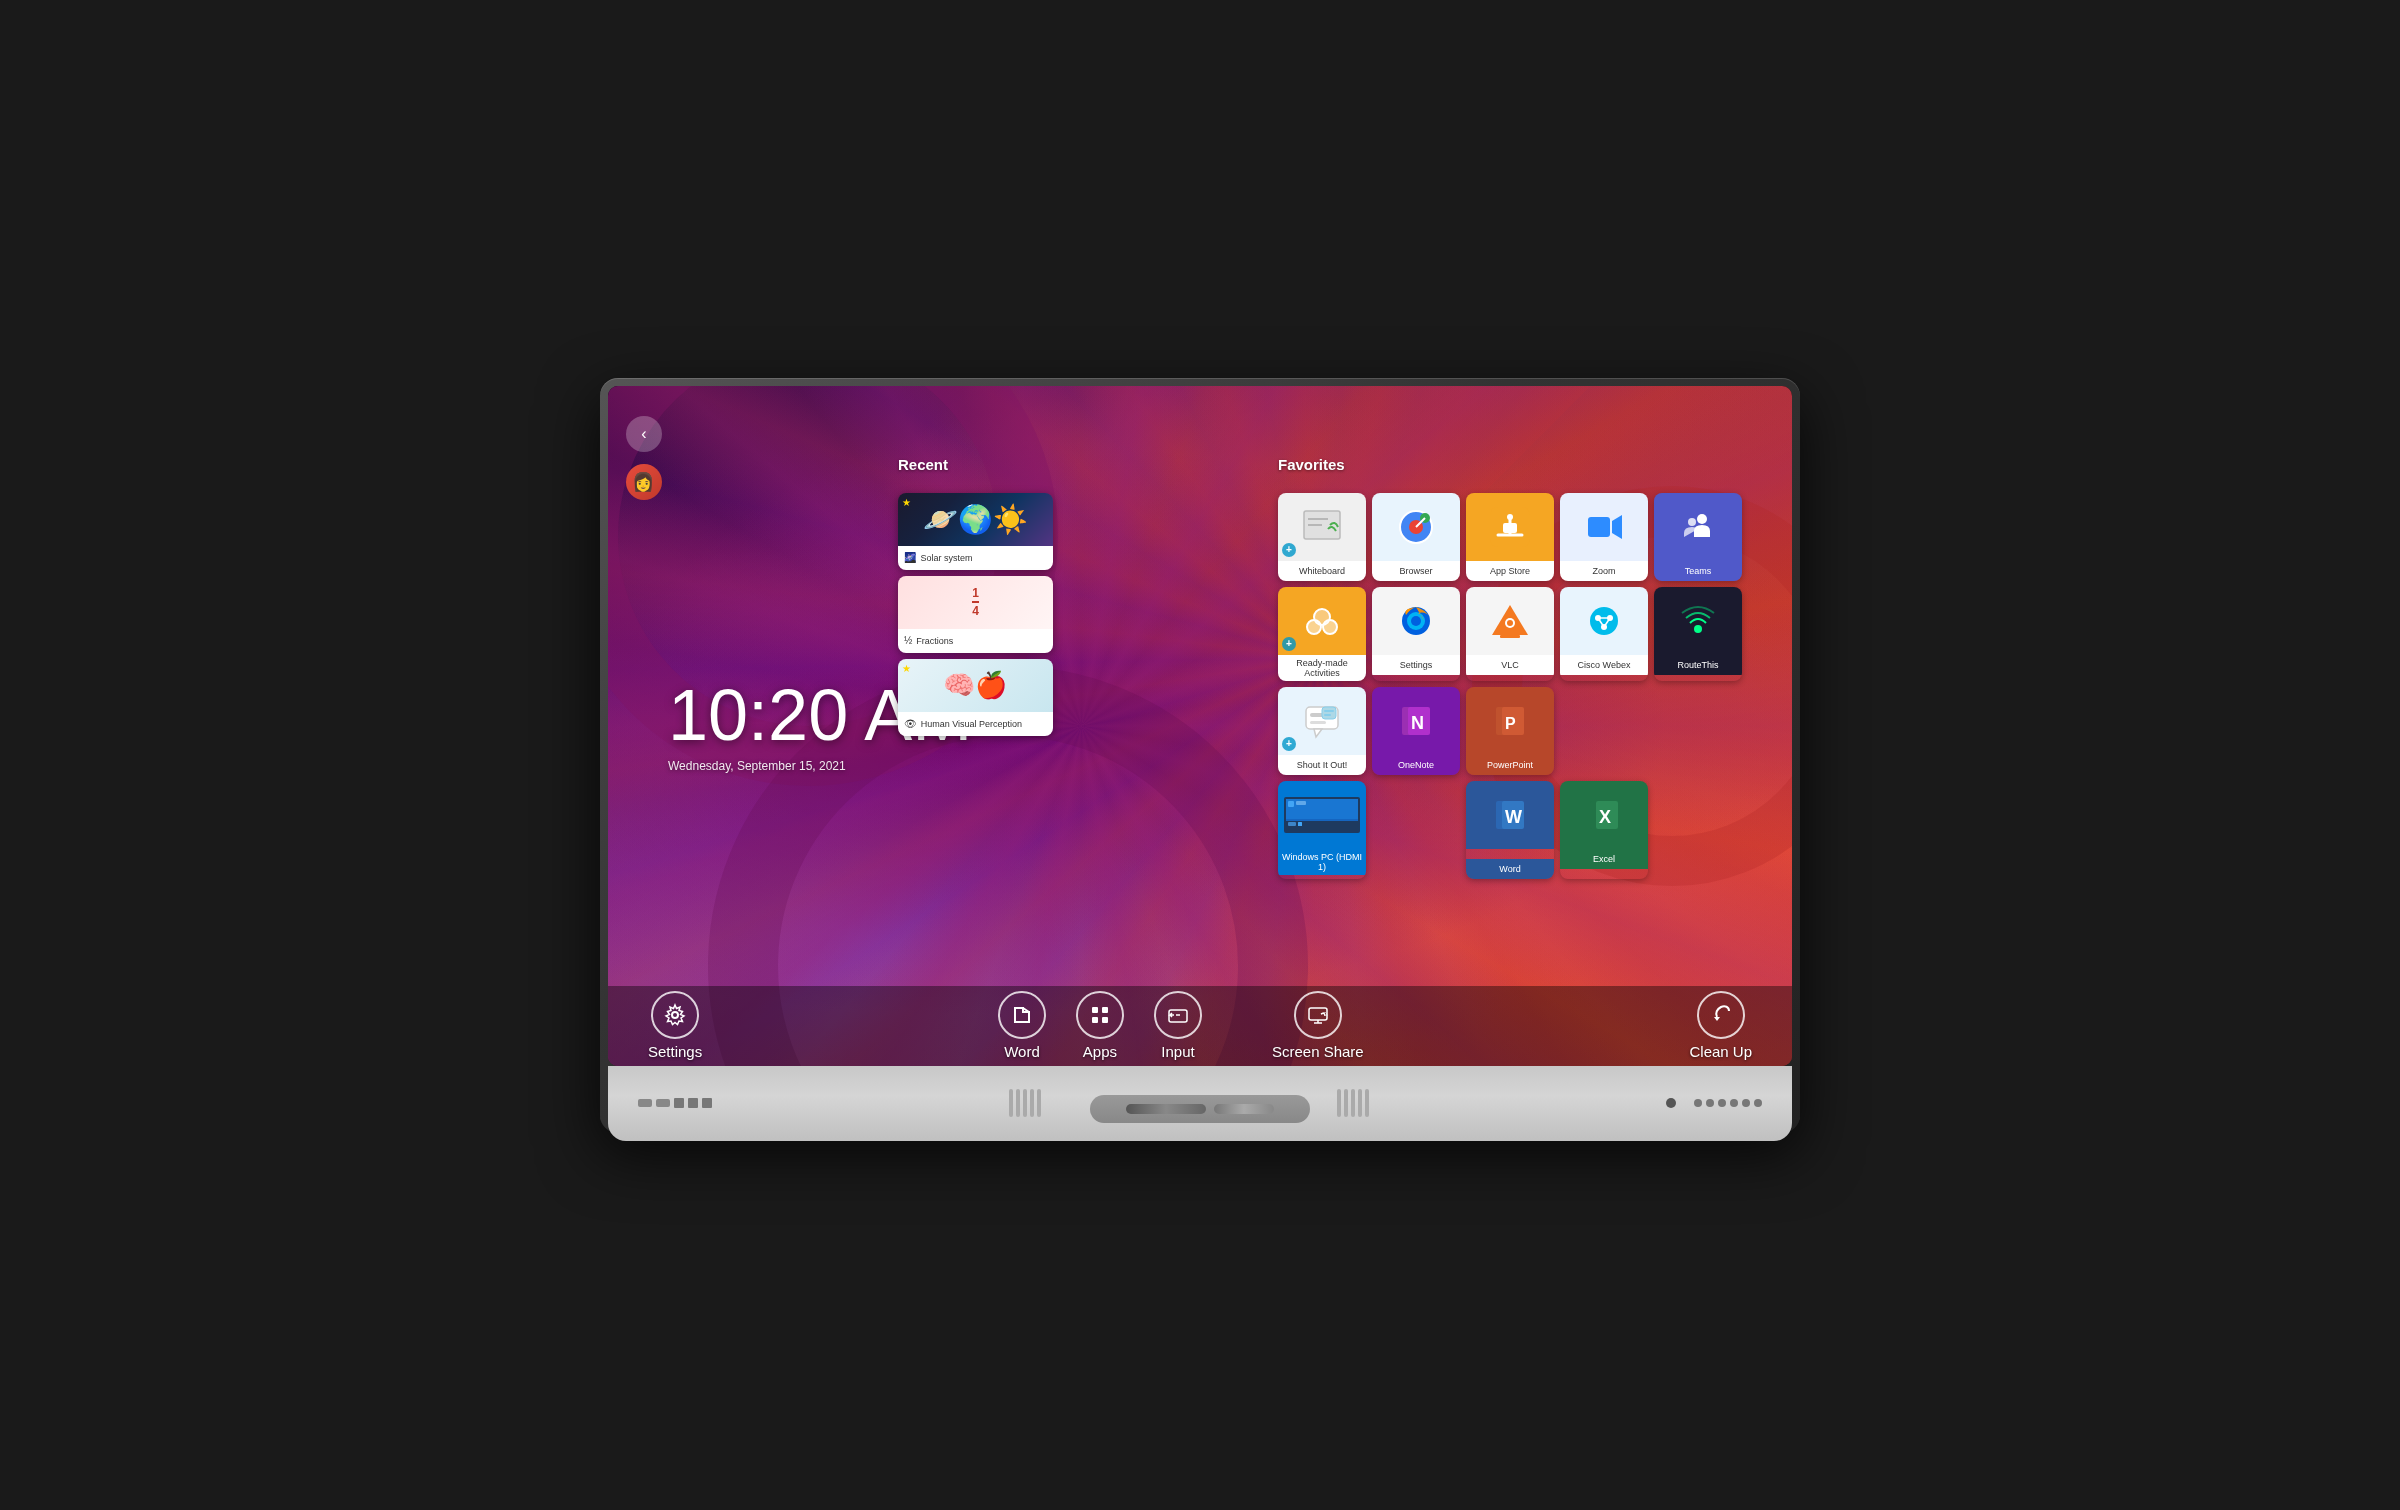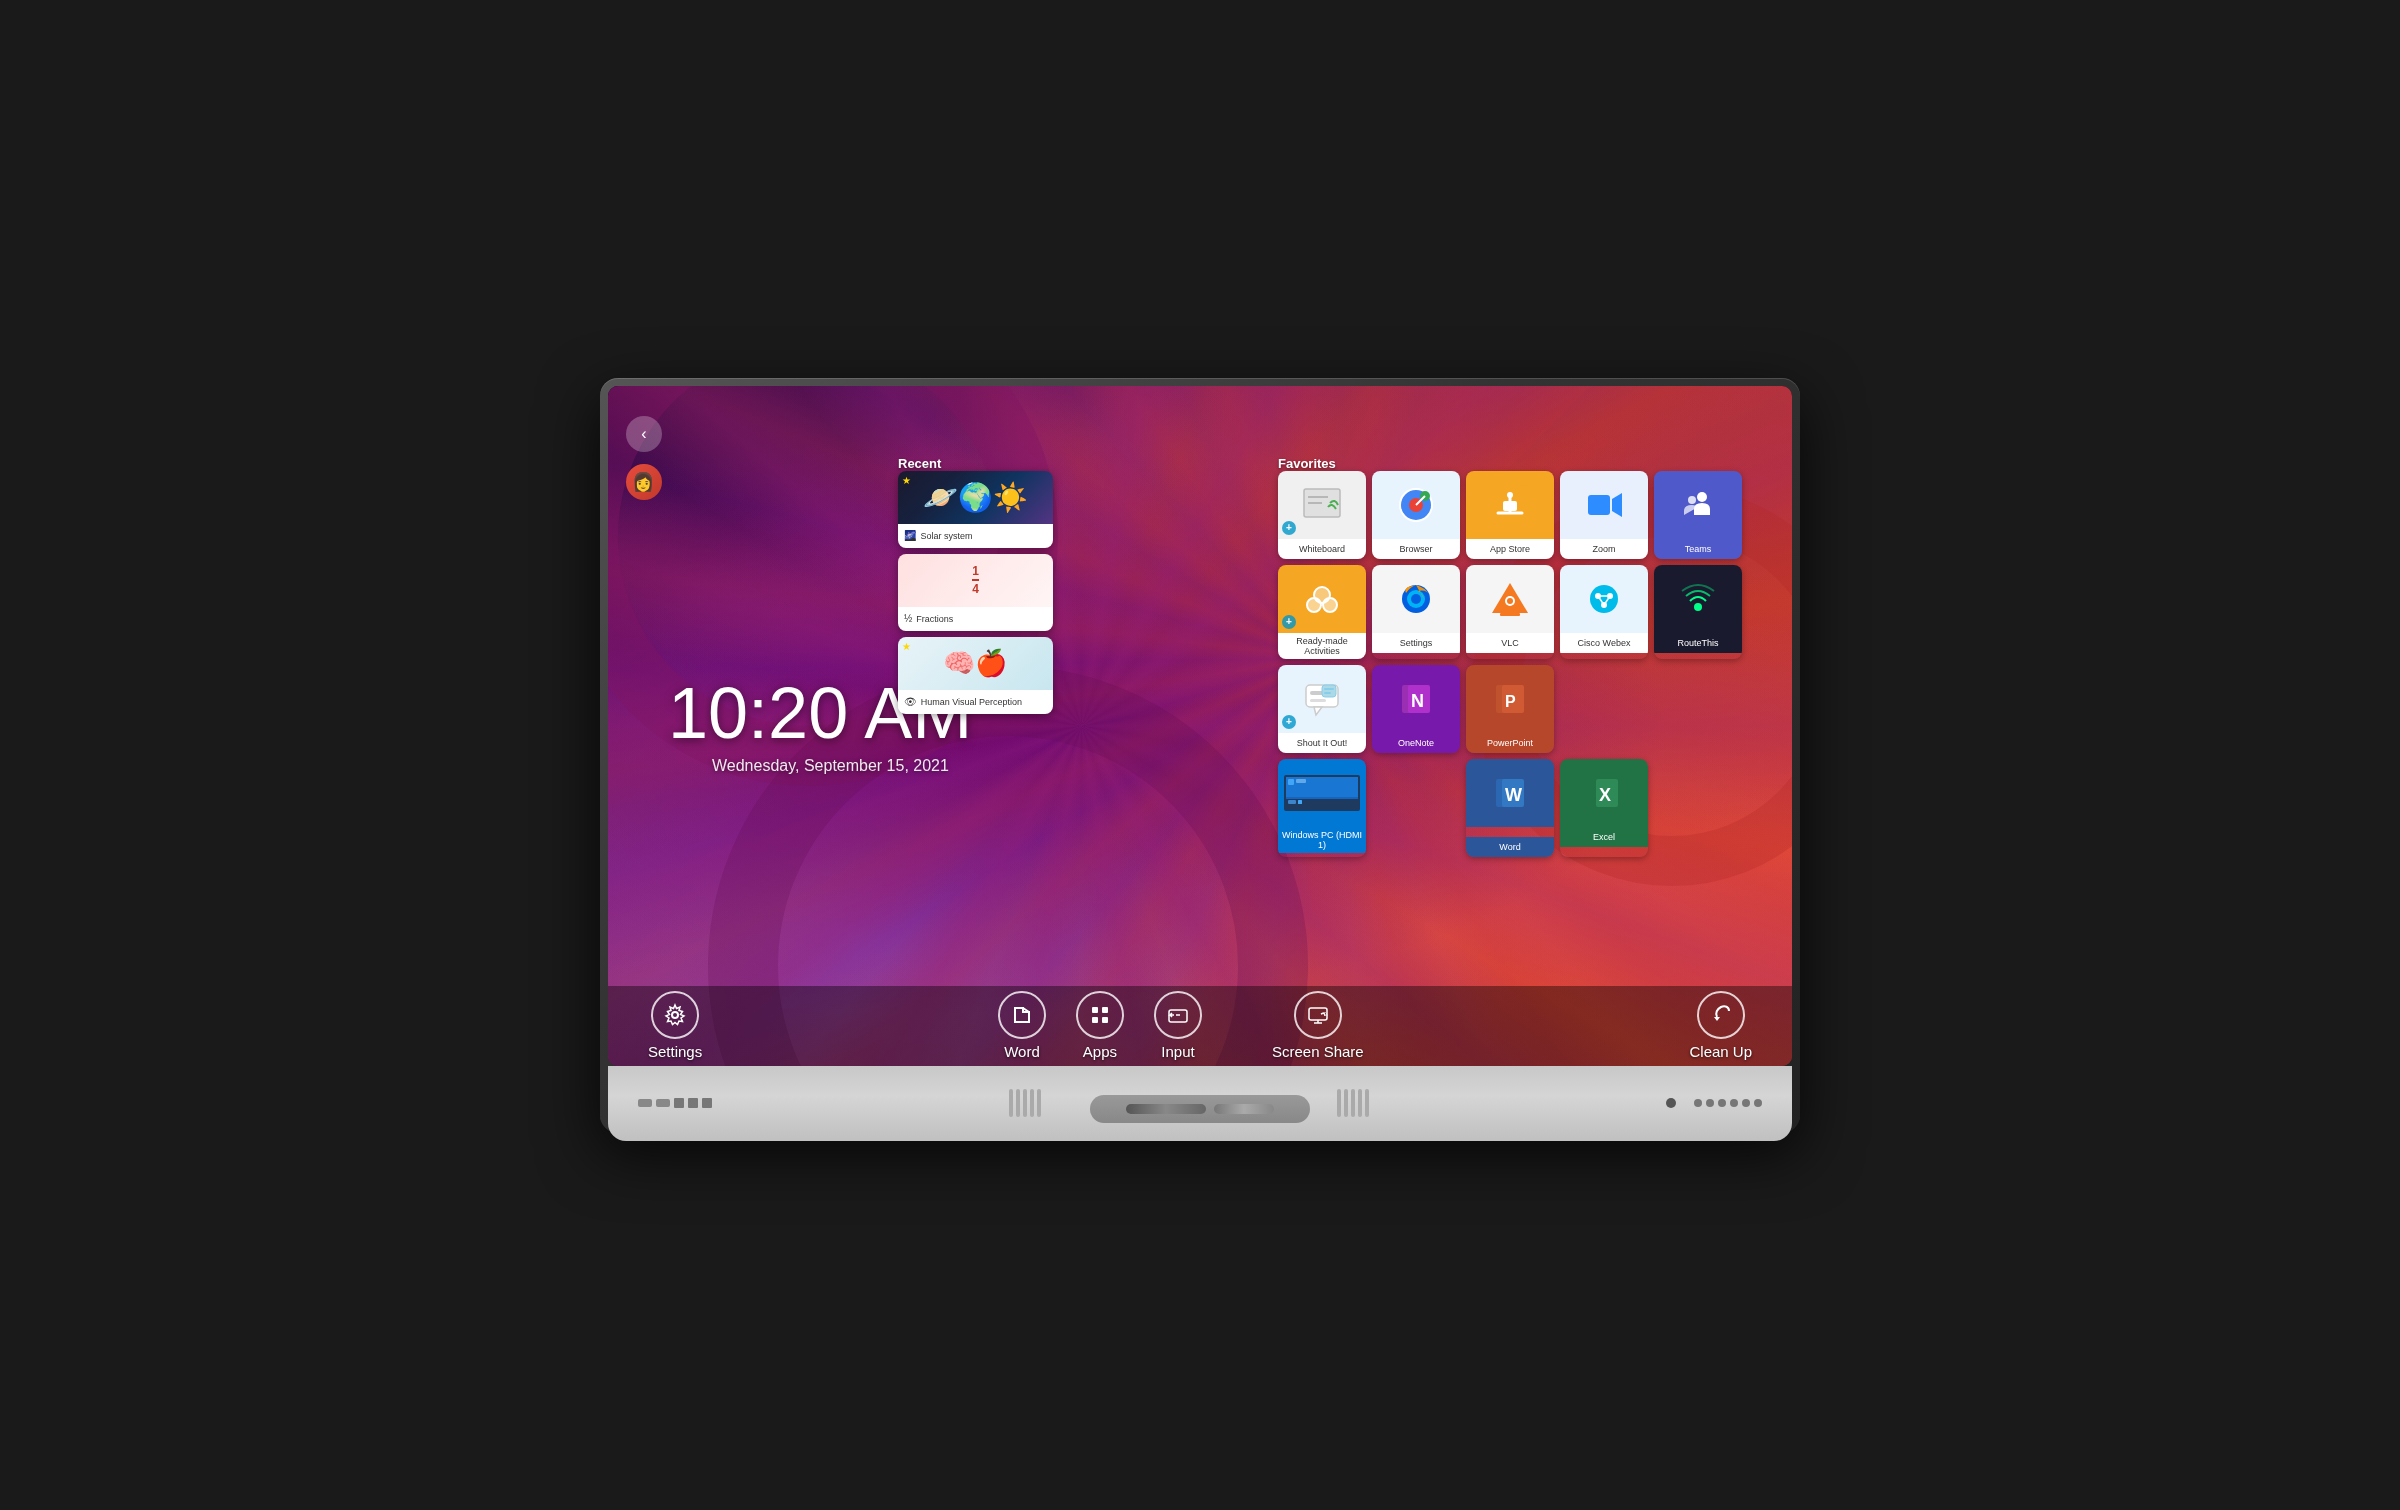--- a/index.html
+++ b/index.html
@@ -113,38 +113,37 @@
     .clock-time {
       font-size: 72px;
       font-weight: 300;
       color: white;
       text-shadow: 0 2px 10px rgba(0,0,0,0.5);
       line-height: 1;
       margin-bottom: 8px;
     }
 
     .clock-date {
-      font-size: 16px;
+      font-size: 12px;
       color: rgba(255,255,255,0.9);
       text-shadow: 0 1px 4px rgba(0,0,0,0.5);
-      margin-left: 44px;
     }
 
     
     .recent-panel {
       position: absolute;
       left: 290px;
       top: 70px;
     }
 
     .panel-title {
       color: white;
-      font-size: 13px;
+      font-size: 15px;
       font-weight: 600;
-      margin-bottom: 0;
+      margin-bottom: 20px;
       text-shadow: 0 1px 3px rgba(0,0,0,0.5);
     }
 
     .recent-items {
       display: flex;
       flex-direction: column;
       gap: 6px;
     }
 
     .recent-card {

